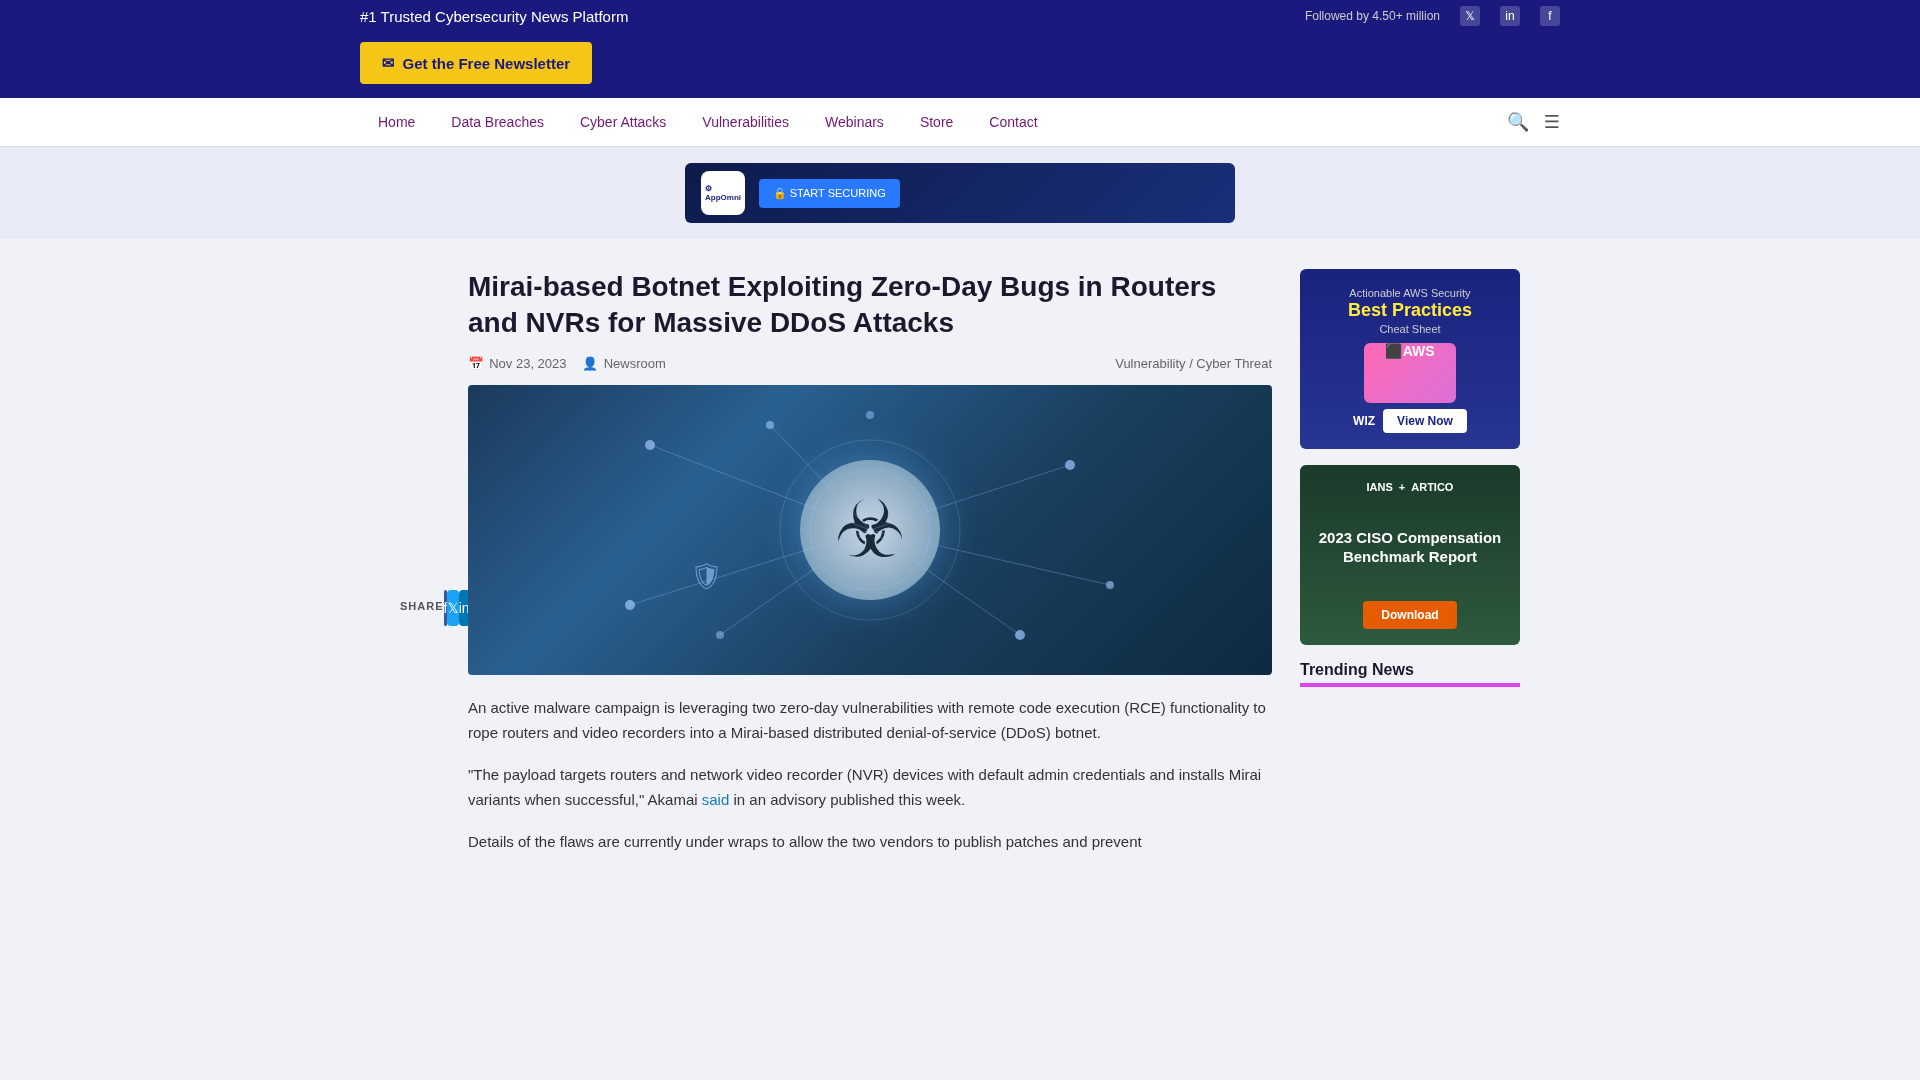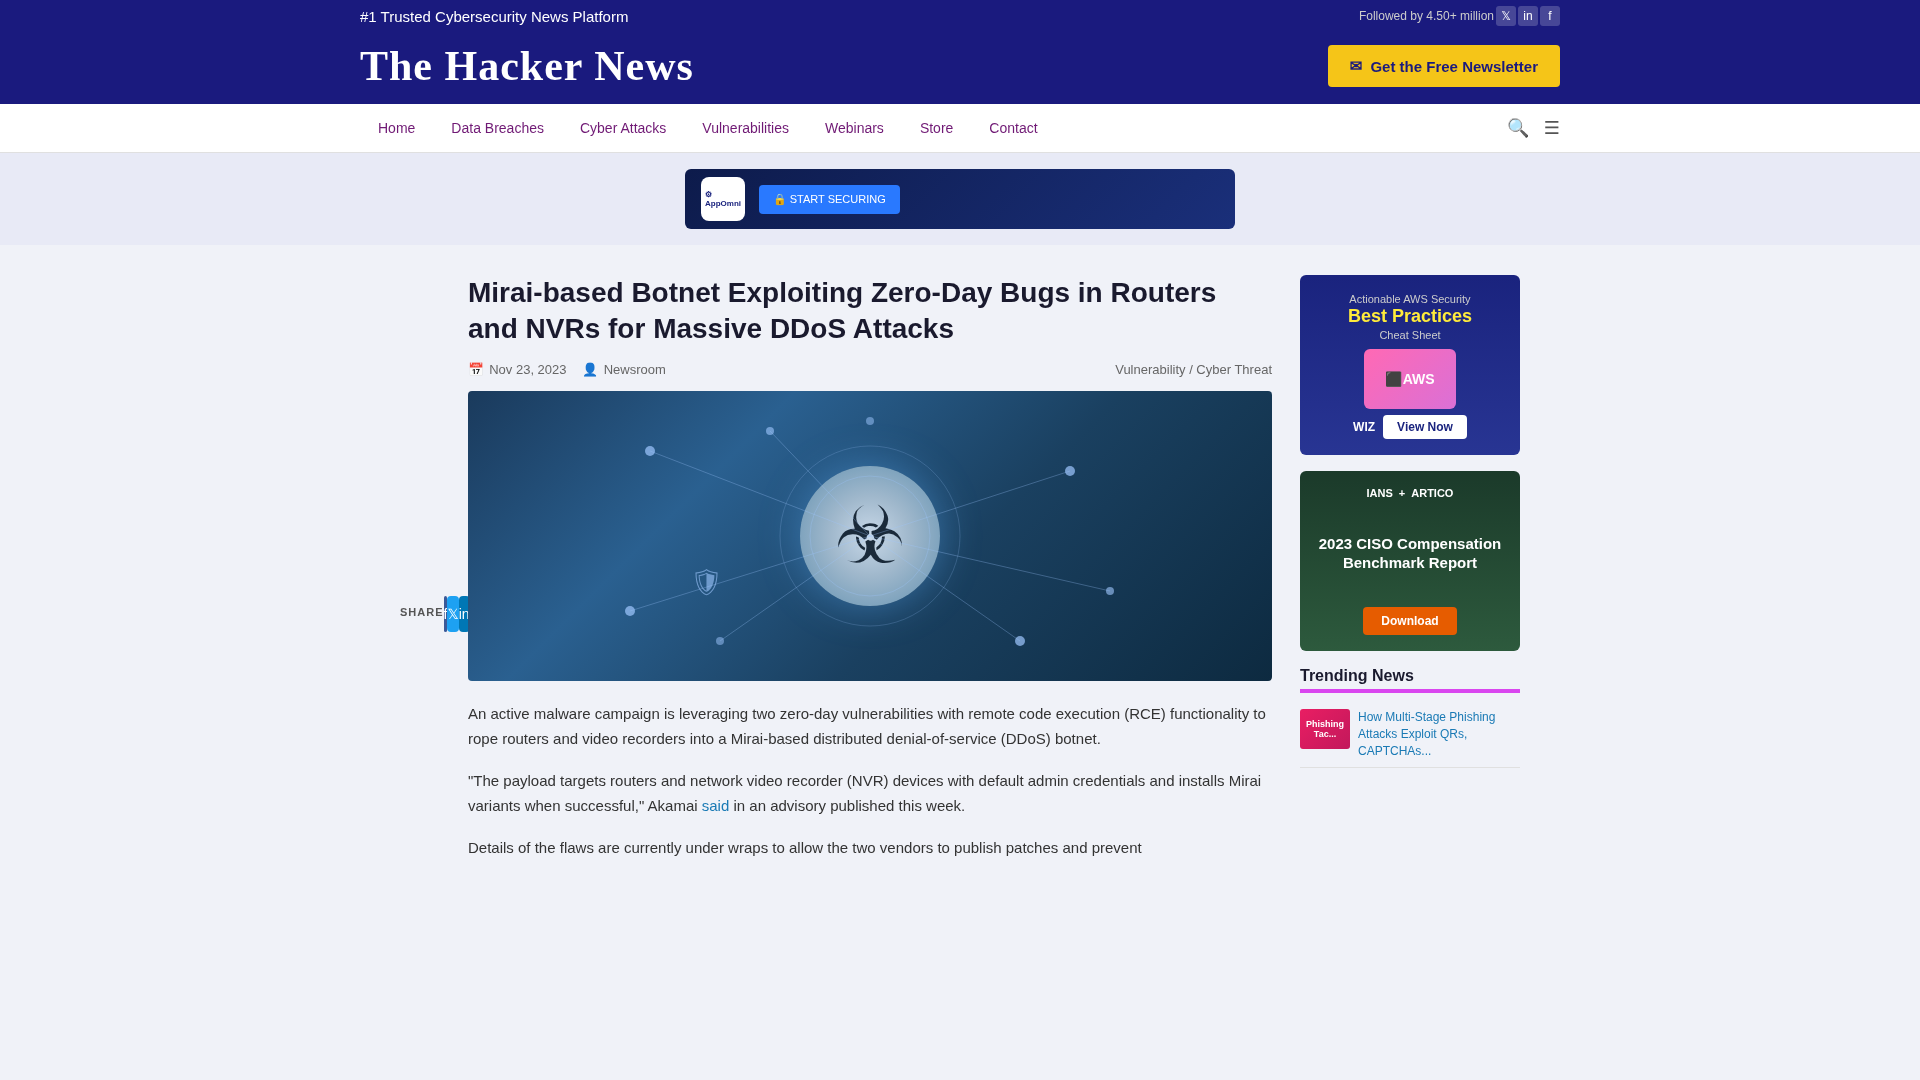--- a/index.html
+++ b/index.html
@@ -12,21 +12,21 @@
       padding: 0 40px;
     }
     .top-bar-inner {
       display: flex;
       justify-content: space-between;
       align-items: center;
       max-width: 1200px;
       margin: 0 auto;
       padding: 6px 0;
     }
-    .top-bar-right { display: flex; align-items: center; gap: 2px; font-size: 12px; color: #ccc; }
+    .top-bar-right { display: flex; align-items: center; gap: 20px; font-size: 12px; color: #ccc; }
     .social-icon {
       width: 20px; height: 20px;
       background: rgba(255,255,255,0.2);
       border-radius: 3px;
       display: inline-flex; align-items: center; justify-content: center;
       font-size: 12px; color: #fff; cursor: pointer;
     }
 
     .header-main {
       background: #1a1a7e;
@@ -238,21 +238,21 @@
       align-items: center;
       justify-content: space-between;
     }
     .aws-ad-title { color: #fff; font-size: 13px; text-align: center; }
     .aws-ad-title strong { font-size: 18px; display: block; color: #ffeb3b; }
     .aws-ad-title span { font-size: 11px; color: #ccc; }
     .aws-ad-img {
       width: 92px; height: 60px;
       background: linear-gradient(135deg, #ff69b4 0%, #da70d6 100%);
       border-radius: 6px;
-      display: flex; align-items: center; justify-content: center;
+      display: flex; justify-content: center;
       font-size: 22px;
     }
     .aws-ad-logos { display: flex; align-items: center; gap: 8px; }
     .wiz-logo { color: #fff; font-size: 12px; font-weight: bold; }
     .view-now-btn {
       background: #fff;
       color: #1a237e;
       border: none;
       padding: 5px 14px;
       border-radius: 4px;
@@ -319,21 +319,20 @@
       <span>Followed by 4.50+ million</span>
       <span class="social-icon">𝕏</span>
       <span class="social-icon">in</span>
       <span class="social-icon">f</span>
     </div>
   </div>
 </div>
 
 <div class="header-main">
   <div class="header-main-inner">
-    <div class="site-title">The Hacker News</div>
     <button class="newsletter-btn">
       <span>✉</span>
       <span>Get the Free Newsletter</span>
     </button>
   </div>
 </div>
 
 <div class="nav-bar">
   <div class="nav-inner">
     <div class="nav-links">
@@ -450,20 +449,16 @@
           <span>+</span>
           <span>ARTICO</span>
         </div>
         <div class="ciso-title">2023 CISO Compensation Benchmark Report</div>
         <button class="download-btn">Download</button>
       </div>
     </div>
 
     <div class="trending-section">
       <div class="trending-title">Trending News</div>
-      <div class="trending-item">
-        <div class="trending-thumb">Phishing Tac...</div>
-        <div class="trending-item-title">How Multi-Stage Phishing Attacks Exploit QRs, CAPTCHAs...</div>
-      </div>
     </div>
 
   </div>
 </div>
 
 </body></html>

